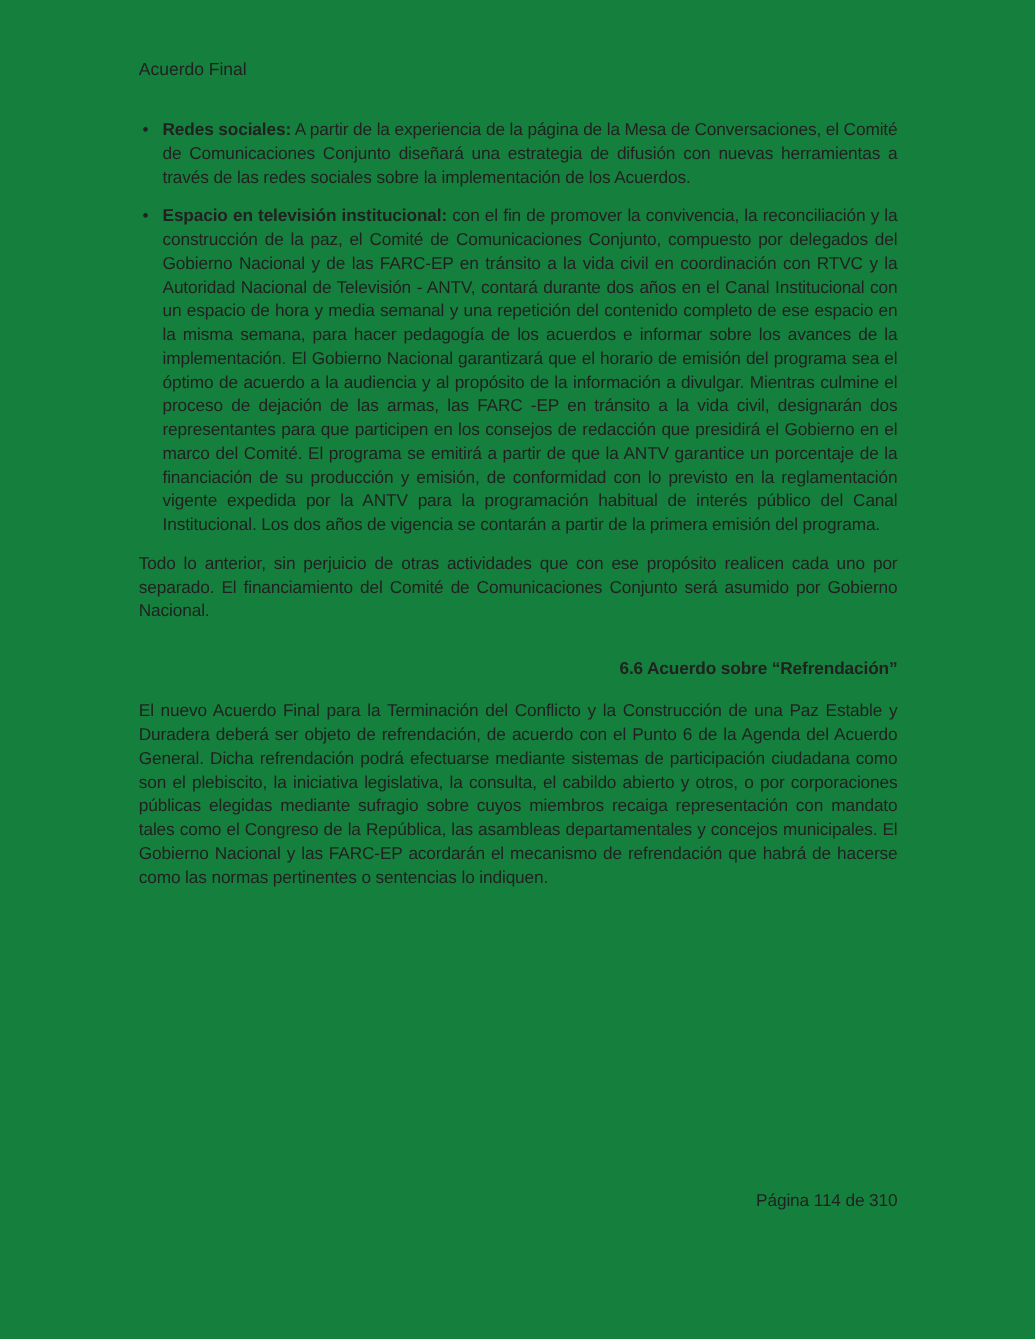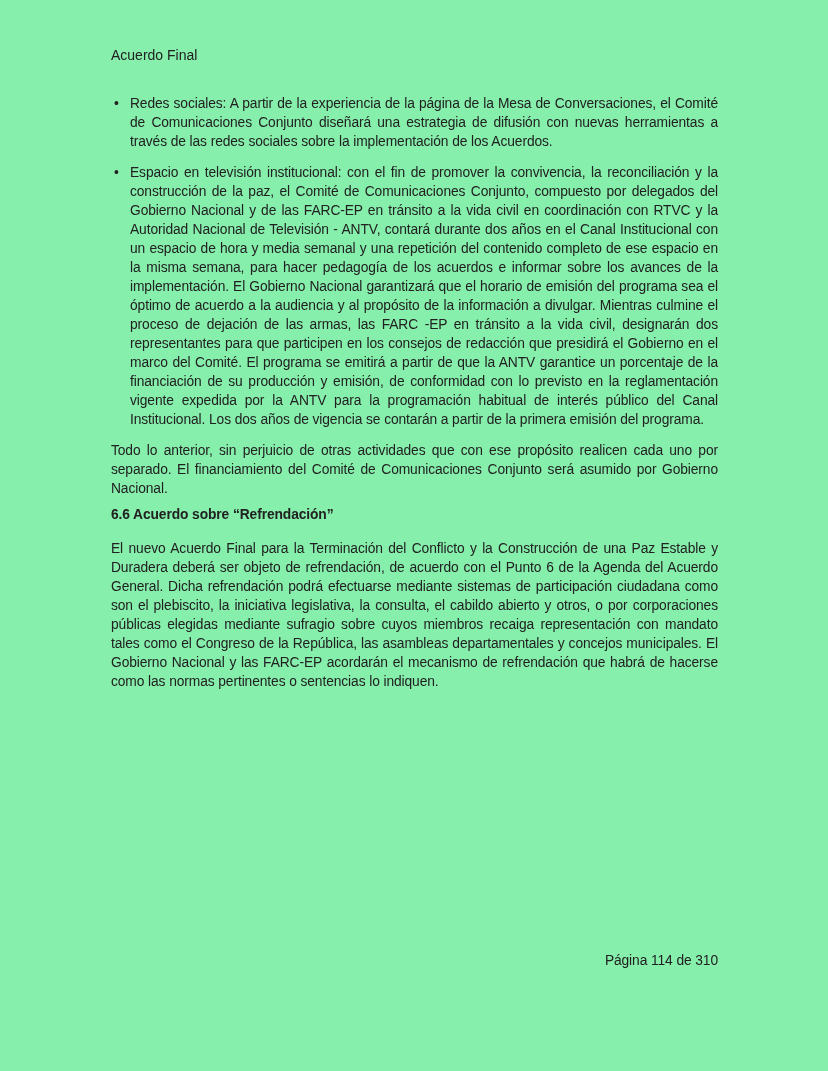--- a/index.html
+++ b/index.html
@@ -4,21 +4,21 @@
 <style>
   html, body {
     margin: 0;
     padding: 0;
     background: #ffffff;
   }
   .page {
     position: relative;
     width: 828px;
     height: 1071px;
-    background: #86efac;
+    background: #15803d;
     color: #212121;
     font-family: "Liberation Sans", "DejaVu Sans", sans-serif;
     overflow: hidden;
   }
   .content {
     position: absolute;
     left: 111px;
     top: 46px;
     width: 607px;
   }
@@ -41,30 +41,30 @@
     padding-left: 19px;
     margin: 0 0 12px 0;
     text-align: justify;
   }
   .bullet-marker {
     position: absolute;
     left: 3px;
     top: 0;
   }
   .bullet-lead {
-    font-weight: normal;
+    font-weight: bold;
   }
   .body-copy {
     margin: 12px 0 0 0;
     text-align: justify;
   }
   .section-heading {
     font-weight: bold;
-    text-align: left;
-    margin: 7px 0 15px 0;
+    text-align: right;
+    margin: 27px 0 15px 0;
   }
   .page-footer {
     position: absolute;
     top: 951px;
     right: 110px;
     text-align: right;
   }
 </style>
 </head>
 <body>

